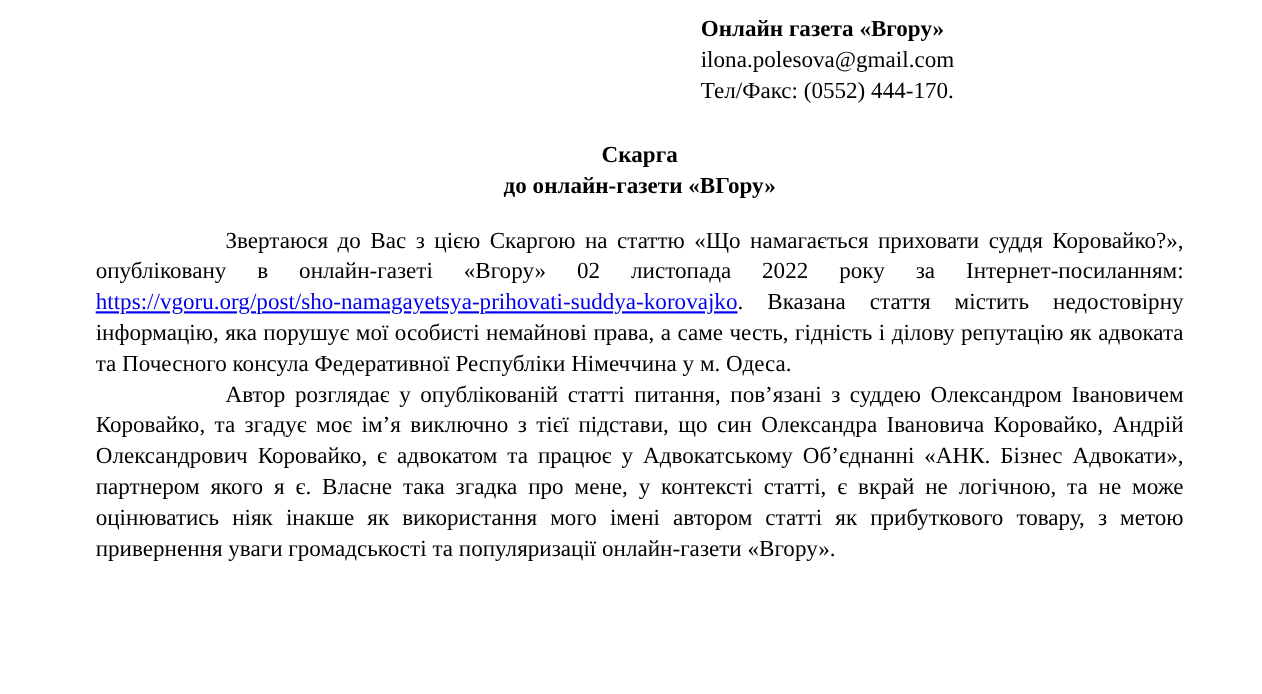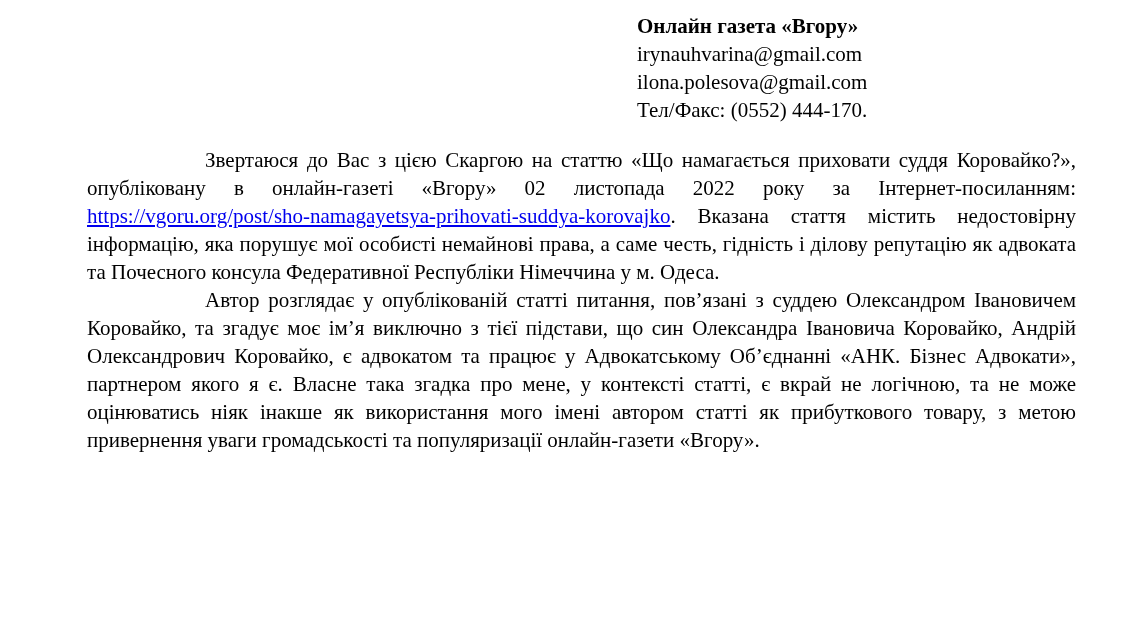--- a/index.html
+++ b/index.html
@@ -43,23 +43,26 @@
     color: #0000ee;
   }
 </style>
 </head>
 <body>
 
 <div class="page">
 
   <div class="letterhead">
     <div class="org-name">Онлайн газета «Вгору»</div>
-    <div>irynauhvarina@gmail.com</div>
     <div>ilona.polesova@gmail.com</div>
     <div>Тел/Факс: (0552) 444-170.</div>
   </div>
 
+  <div class="doc-title">
+    <div>Скарга</div>
+    <div>до онлайн-газети «ВГору»</div>
+  </div>
 
   <p class="body-par first"><span>Звертаюся до Вас з цією Скаргою на статтю «Що намагається приховати суддя Коровайко?», опубліковану в онлайн-газеті «Вгору» 02 листопада 2022 року за Інтернет-посиланням: </span><a href="#" class="article-link">https://vgoru.org/post/sho-namagayetsya-prihovati-suddya-korovajko</a><span>. Вказана стаття містить недостовірну інформацію, яка порушує мої особисті немайнові права, а саме честь, гідність і ділову репутацію як адвоката та Почесного консула Федеративної Республіки Німеччина у м. Одеса.</span></p>
 
   <p class="body-par"><span>Автор розглядає у опублікованій статті питання, пов’язані з суддею Олександром Івановичем Коровайко, та згадує моє ім’я виключно з тієї підстави, що син Олександра Івановича Коровайко, Андрій Олександрович Коровайко, є адвокатом та працює у Адвокатському Об’єднанні «АНК. Бізнес Адвокати», партнером якого я є. Власне така згадка про мене, у контексті статті, є вкрай не логічною, та не може оцінюватись ніяк інакше як використання мого імені автором статті як прибуткового товару, з метою привернення уваги громадськості та популяризації онлайн-газети «Вгору».</span></p>
 
 </div>
 
 </body></html>

